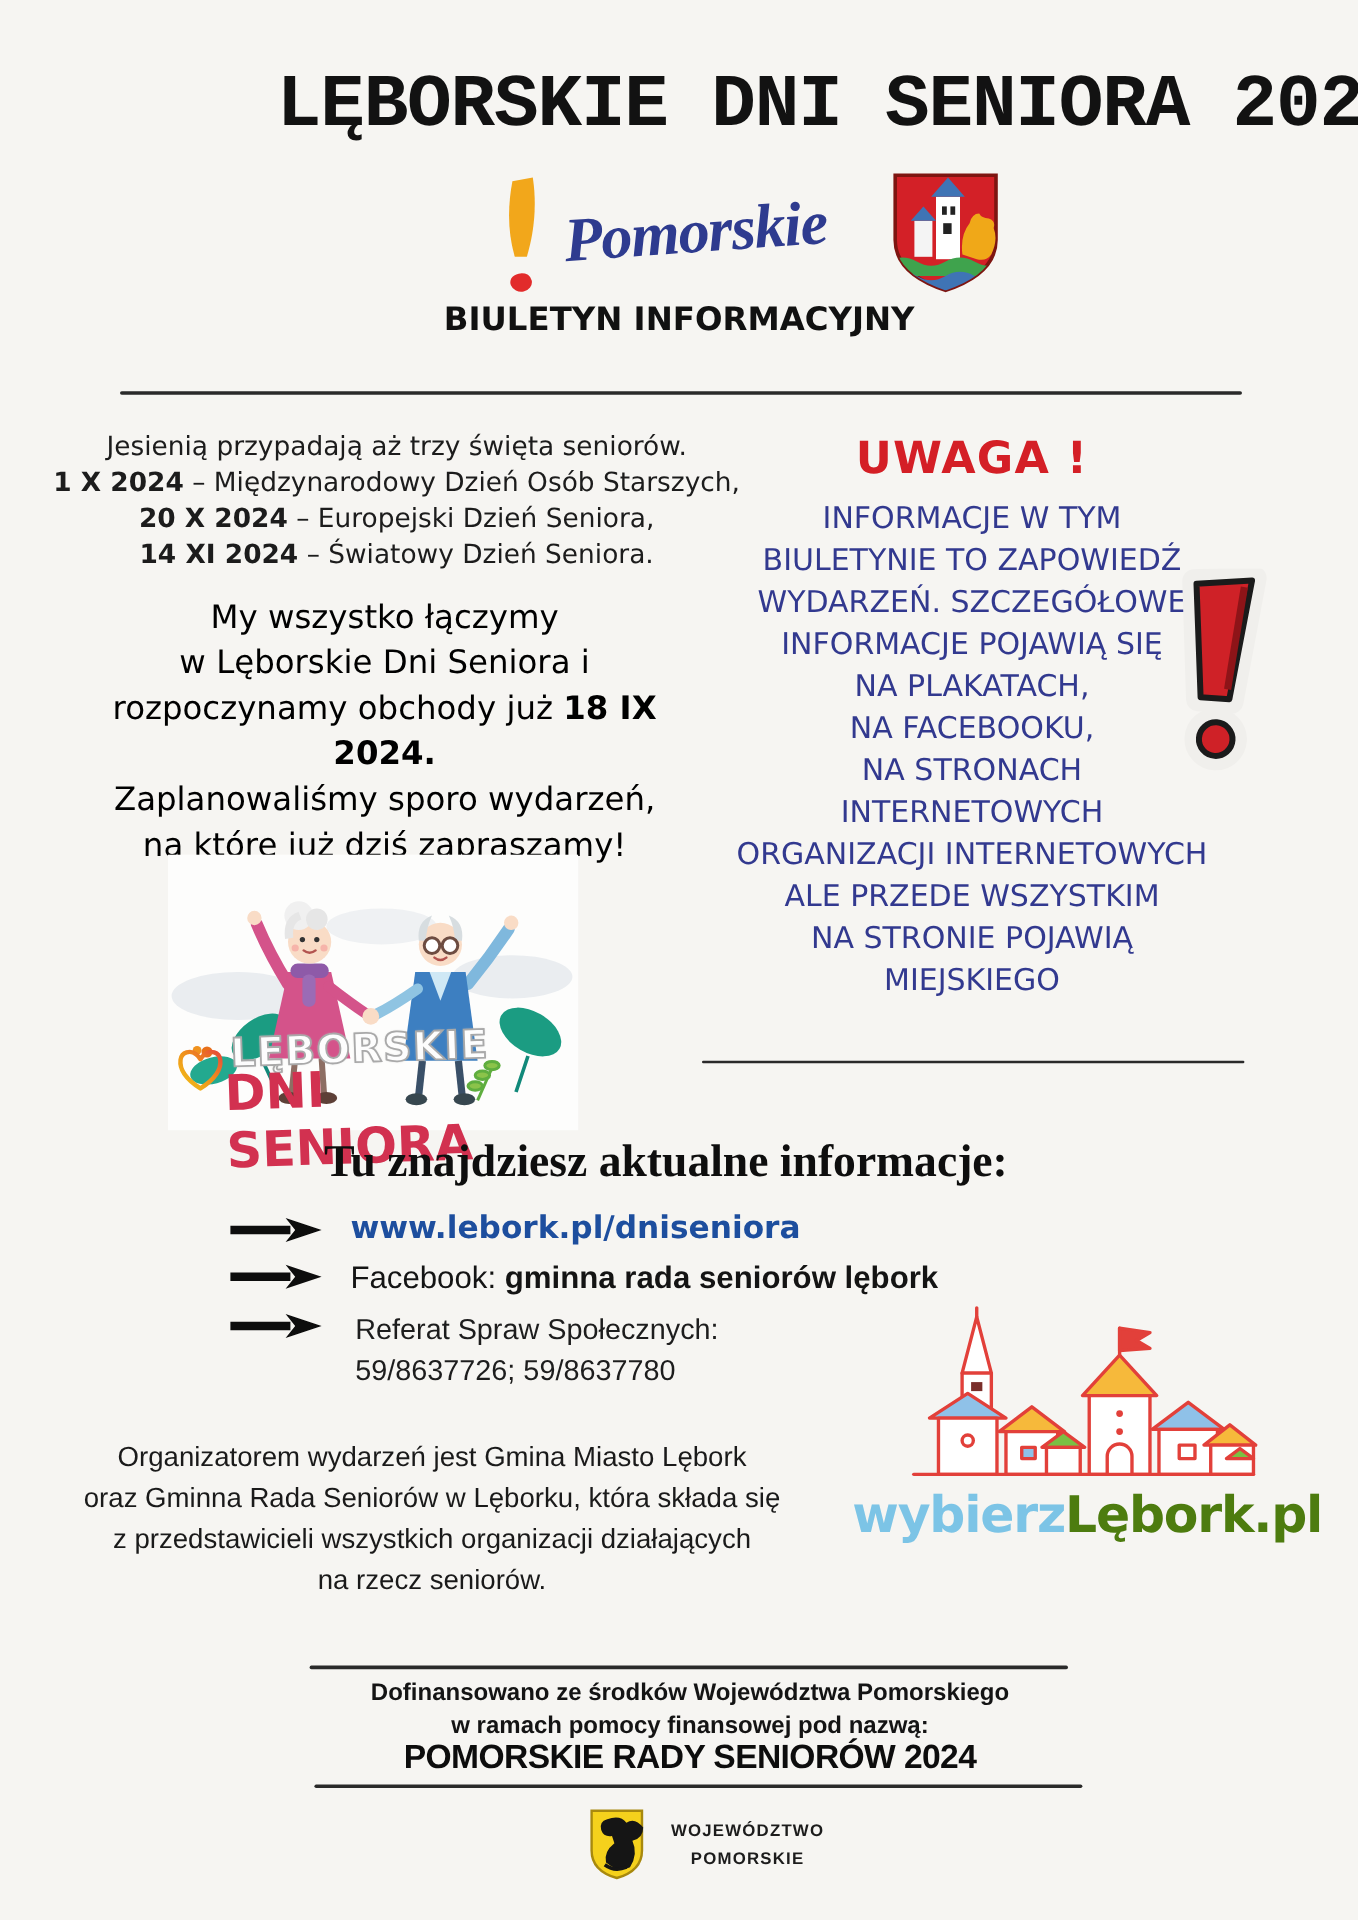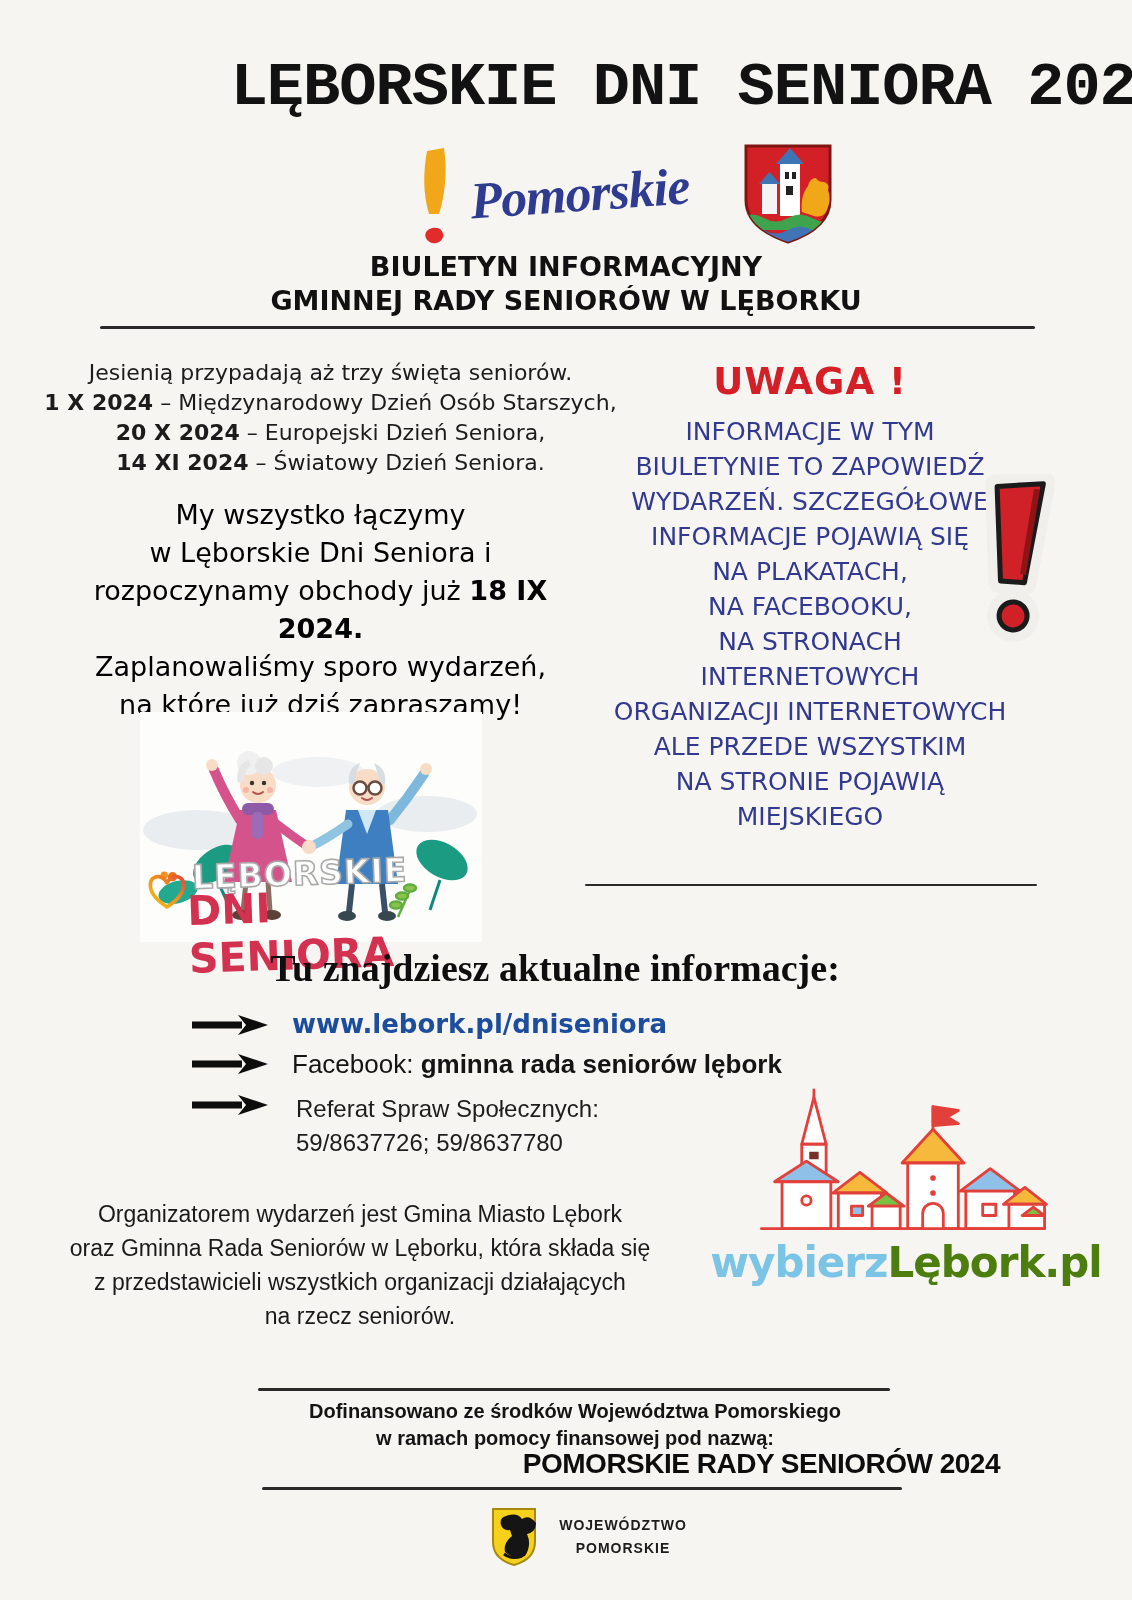--- a/index.html
+++ b/index.html
@@ -76,21 +76,21 @@
 
   .town{top:1088px;left:748px;}
   .wybierz-t{top:1238px;left:710px;width:392px;text-align:center;
     font-size:42px;font-weight:bold;letter-spacing:-1px;}
   .wy1{color:#7cc4e6;} .wy2{color:#4d7c0f;}
 
   
   .fund12{top:1398px;left:150px;width:850px;text-align:center;
     font-family:"Liberation Sans",sans-serif;font-weight:bold;
     font-size:20px;line-height:27px;color:#141414;}
-  .fund3{top:1448px;left:150px;width:850px;text-align:right;
+  .fund3{top:1448px;left:150px;width:850px;text-align:center;
     font-family:"Liberation Sans",sans-serif;font-weight:bold;
     font-size:28px;letter-spacing:-0.5px;color:#0d0d0d;}
   .woj-shield{top:1506px;left:490px;}
   .woj-t{top:1514px;left:548px;width:150px;text-align:center;
     font-family:"Liberation Sans",sans-serif;font-weight:bold;
     font-size:14px;line-height:23px;letter-spacing:1px;color:#1c1c1c;}
 </style>
 </head>
 <body>
 
@@ -123,21 +123,20 @@
       <rect x="52" y="30" width="4" height="7" fill="#222"></rect>
       <rect x="46" y="44" width="7" height="9" fill="#222"></rect>
       <path d="M62,70 q-2,-16 6,-26 q2,-8 8,-8 q2,4 8,4 q6,2 4,8 q4,10 -2,22 q-4,6 -12,4 Z" fill="#f0a818"></path>
       <path d="M0,76 q12,-7 24,0 q12,7 24,0 q12,-7 24,0 q12,7 24,0 v12 H0 Z" fill="#3fa34d"></path>
       <path d="M0,88 q12,-7 24,0 q12,7 24,0 q12,-7 24,0 q12,7 24,0 v18 H0 Z" fill="#3f74b5"></path>
     </g>
   </svg>
 
   <div class="abs subtitle">
     <div>BIULETYN INFORMACYJNY</div>
-    <div>GMINNEJ RADY SENIORÓW W LĘBORKU</div>
   </div>
   <div class="abs hr hr1"></div>
 
   <div class="abs intro">
     <div>Jesienią przypadają aż trzy święta seniorów.</div>
     <div><b>1 X 2024</b><span> – Międzynarodowy Dzień Osób Starszych,</span></div>
     <div><b>20 X 2024</b><span> – Europejski Dzień Seniora,</span></div>
     <div><b>14 XI 2024</b><span> – Światowy Dzień Seniora.</span></div>
   </div>
 

